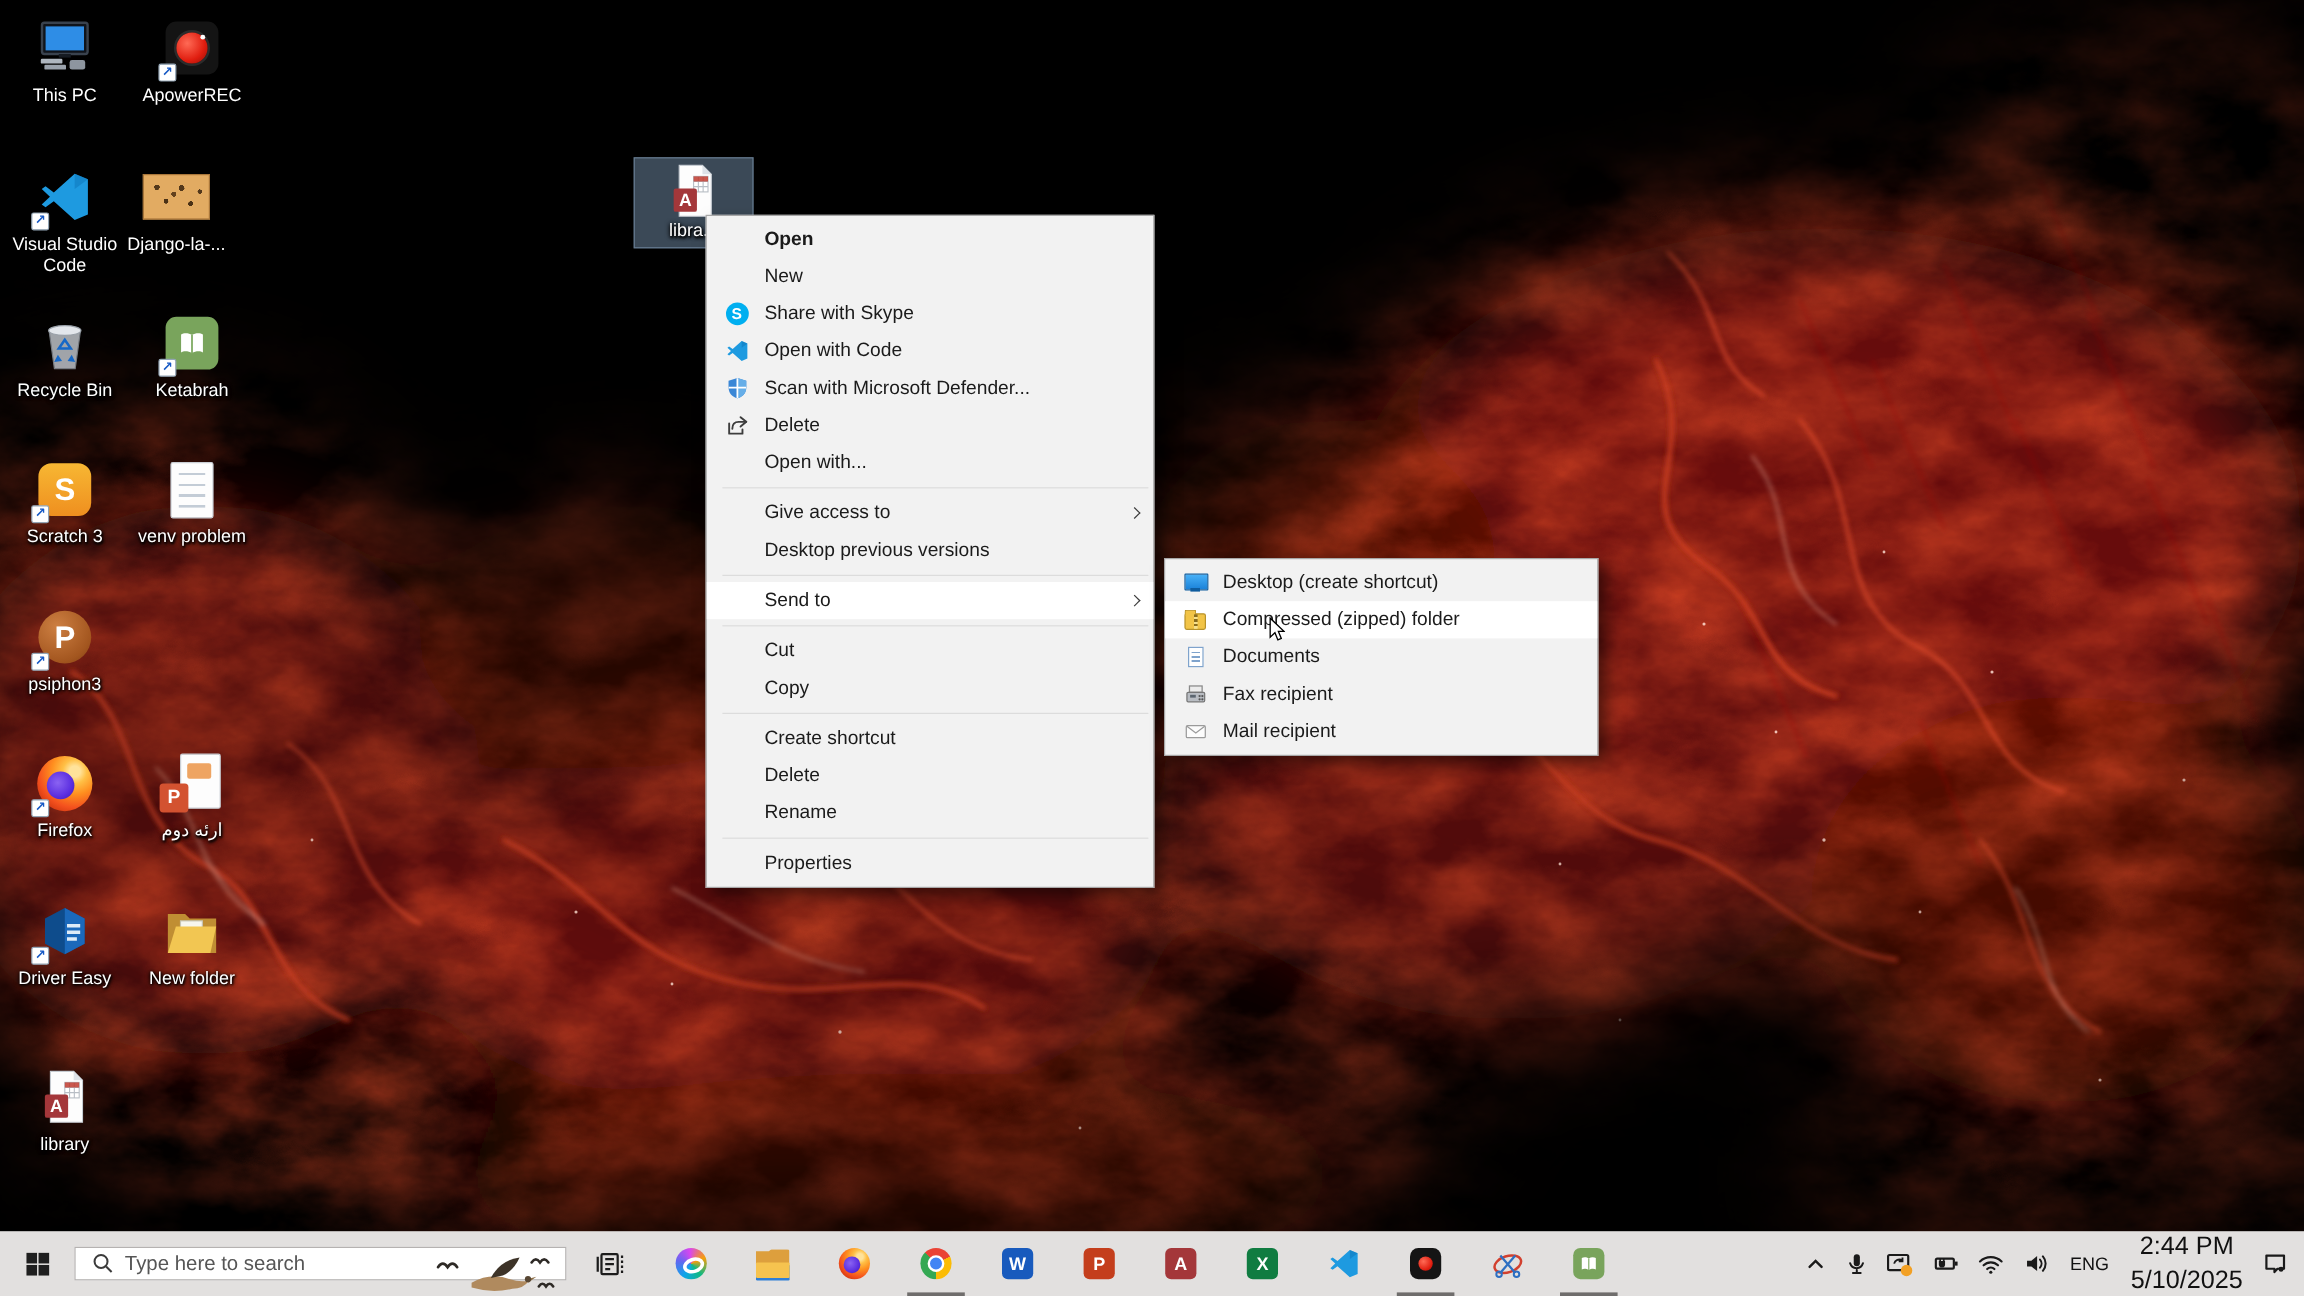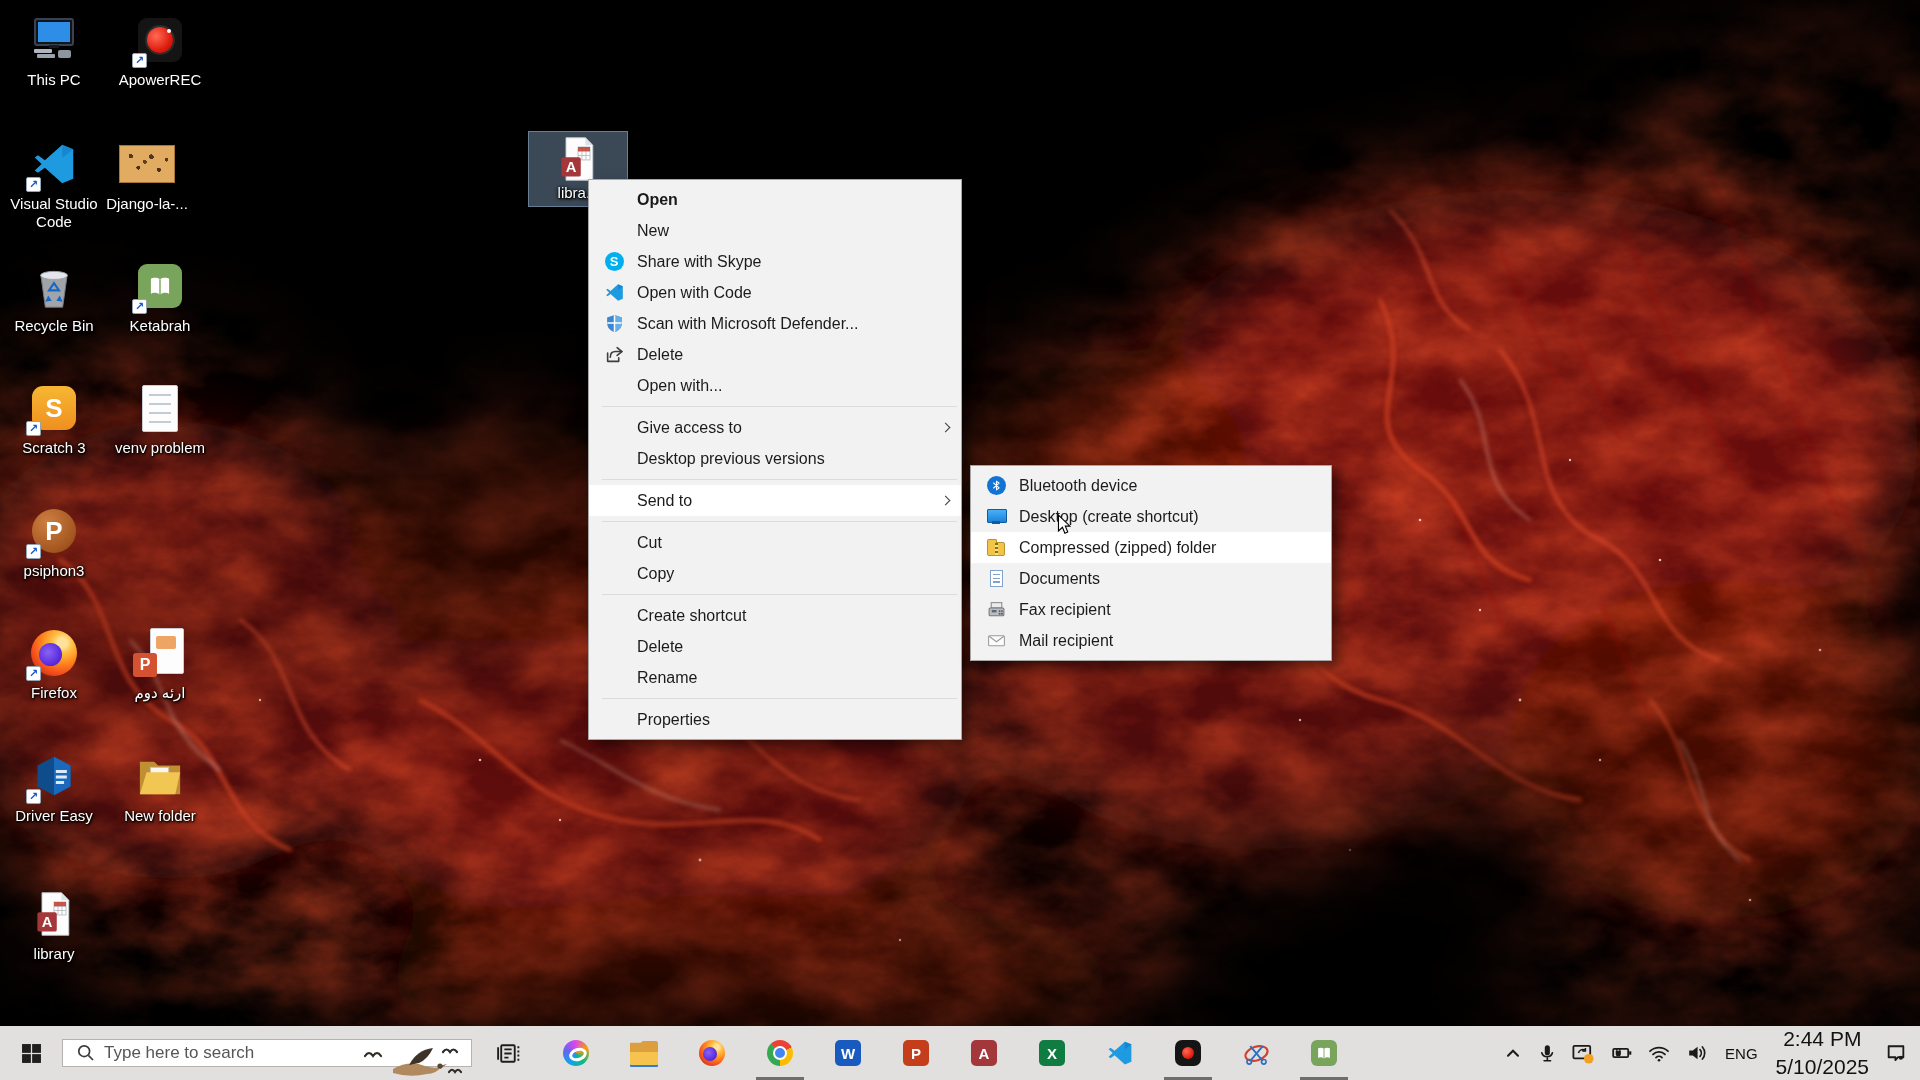--- a/index.html
+++ b/index.html
@@ -482,30 +482,20 @@
       <div class="cm-sep"></div>
       <div class="cm-item">
         <span class="cm-icon"></span>
         <span class="cm-label">Properties</span>
       </div>
     </div>
 
   <div class="menu" id="send-to-menu">
       <div class="cm-item">
         <span class="cm-icon">
-          <span class="mi-blue">
-            <svg width="13" height="13" viewBox="0 0 18 18" fill="none" stroke="#fff" stroke-width="1.5" stroke-linejoin="round" stroke-linecap="round">
-              <path d="M5 5.5 L12.6 12.3 L9 15 V3 L12.6 5.7 L5 12.5"></path>
-            </svg>
-          </span>
-        </span>
-        <span class="cm-label">Bluetooth device</span>
-      </div>
-      <div class="cm-item">
-        <span class="cm-icon">
           <span class="mi-desktop"></span>
         </span>
         <span class="cm-label">Desktop (create shortcut)</span>
       </div>
       <div class="cm-item hl">
         <span class="cm-icon">
           <span class="mi-zip"></span>
         </span>
         <span class="cm-label">Compressed (zipped) folder</span>
       </div>

